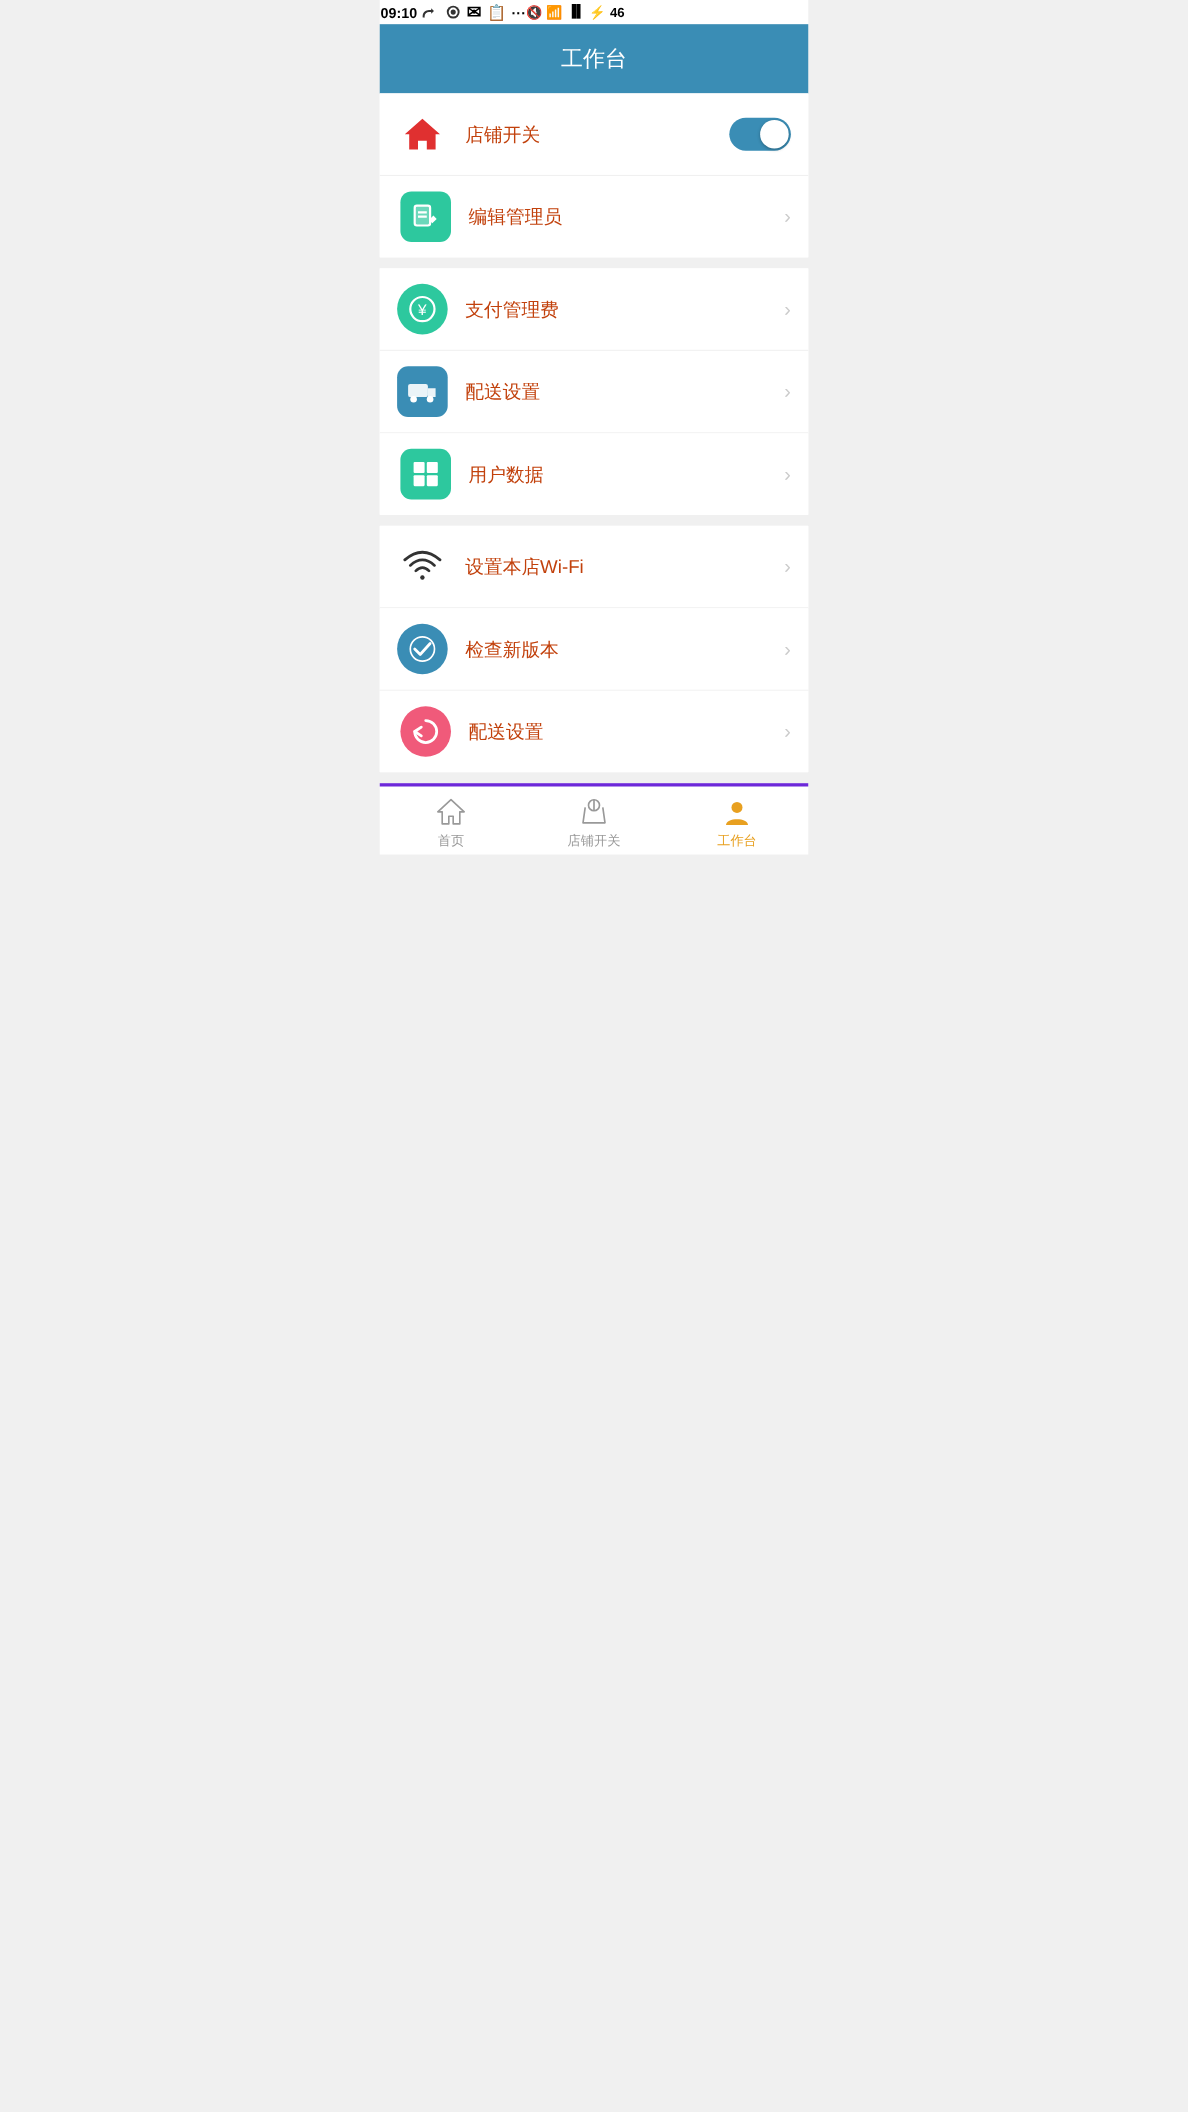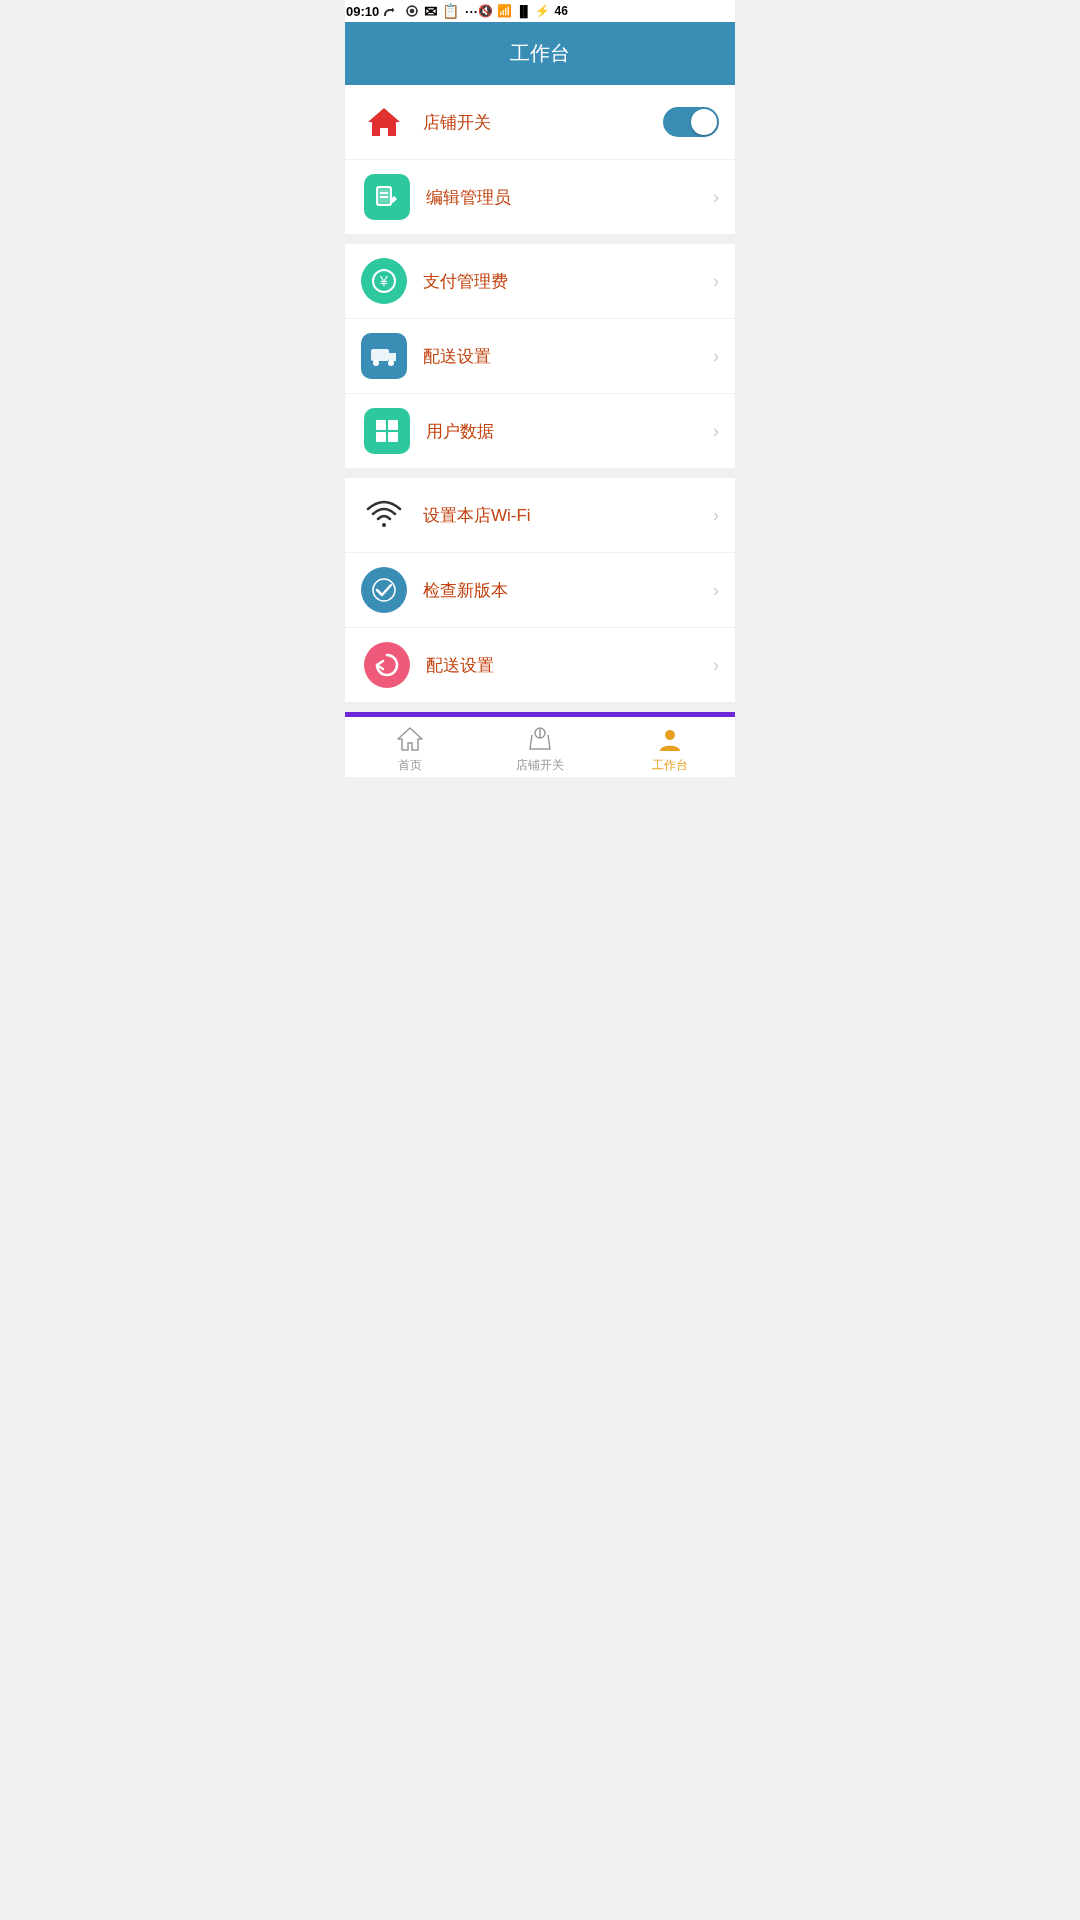--- a/index.html
+++ b/index.html
@@ -100,21 +100,21 @@
     
     .icon-home-red {
       background: transparent;
     }
     .icon-edit-green { background: #2dc89e; }
 
     
     .bottom-nav {
       margin-top: auto;
       background: #fff;
-      border-top: 5px solid #6d28d9;
+      border-top: 3px solid #6d28d9;
       display: flex;
       justify-content: space-around;
       align-items: center;
       padding: 10px 0 6px;
       height: 65px;
     }
     .nav-item {
       display: flex;
       flex-direction: column;
       align-items: center;

